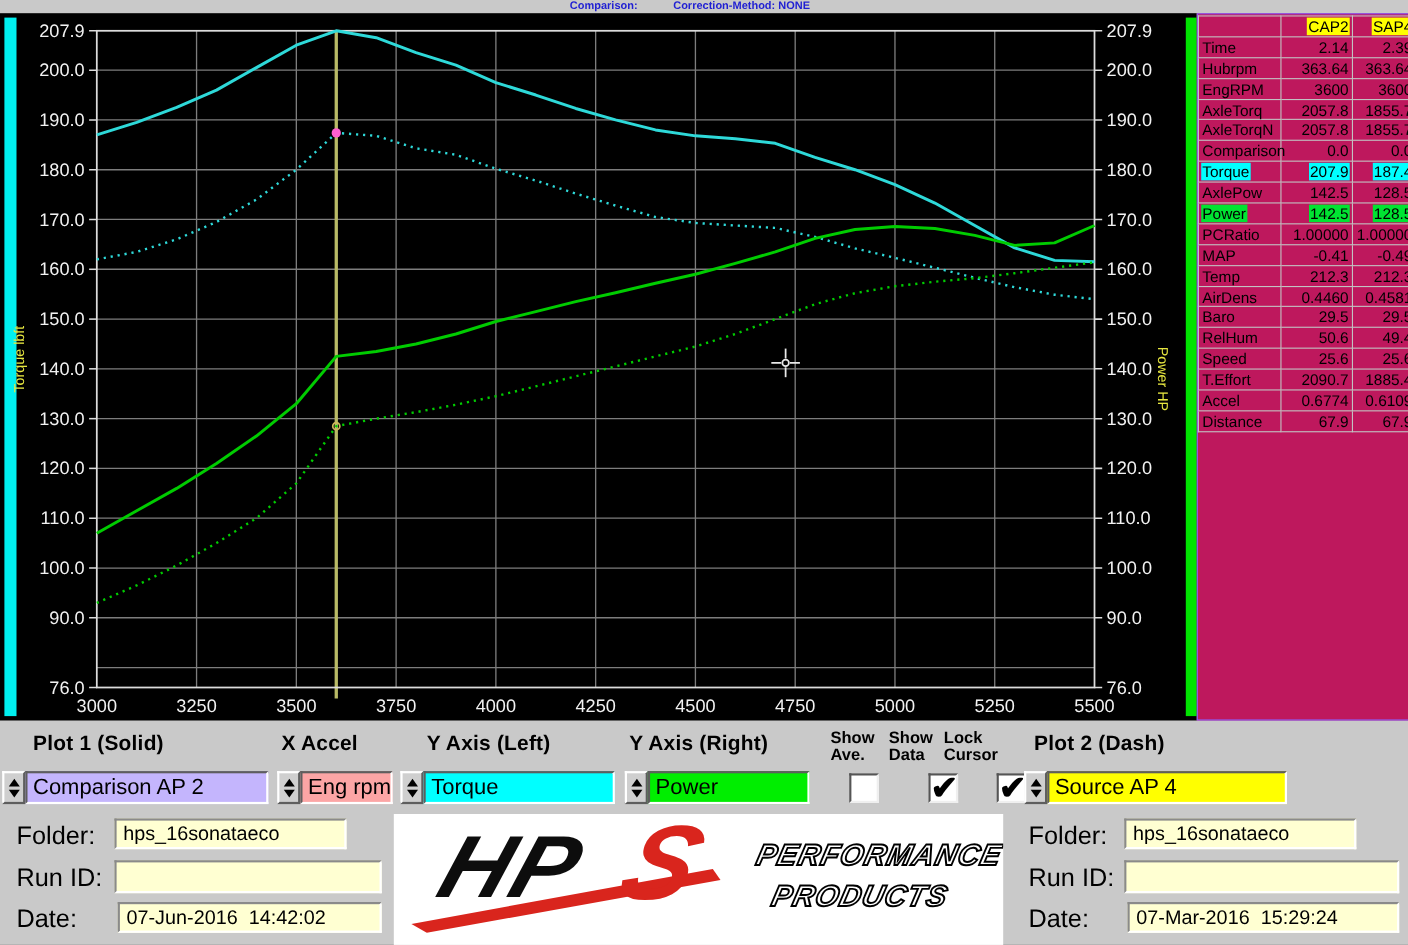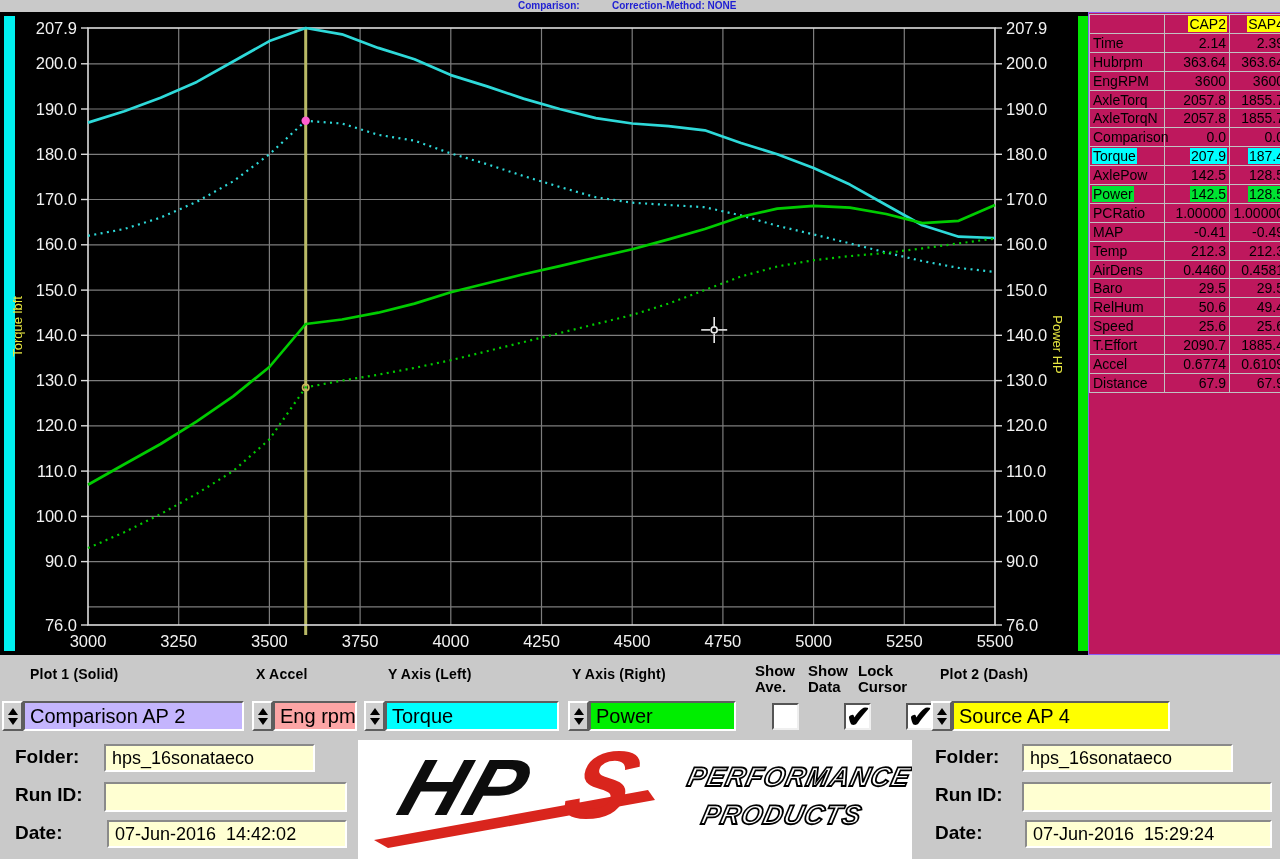--- a/index.html
+++ b/index.html
@@ -15,29 +15,29 @@
   svg text.axis-title{fill:#e6e640;font-family:"Liberation Sans",sans-serif;font-size:13px}
   
   #data-panel{position:absolute;left:1088px;top:12px;width:204px;height:643px;background:#be185d;border:1px solid #8b5cf6;box-sizing:border-box}
   #data-panel table{border-collapse:collapse;width:189px;table-layout:fixed;font-size:14px;margin:1px 0 0 0}
   #data-panel td{border:1px solid #c2c2c2;height:17.9px;padding:0 2px;white-space:nowrap;overflow:visible}
   #data-panel td.lbl{width:70px}
   #data-panel td.v1{width:60px;text-align:right}
   #data-panel td.v2{width:53px;text-align:right}
   #data-panel span.cell{padding:0 1px}
   
-  .ctl-label{position:absolute;font-weight:bold;font-size:14px;letter-spacing:0.2px;white-space:nowrap}
+  .ctl-label{position:absolute;font-weight:bold;font-size:19px;letter-spacing:0.2px;white-space:nowrap}
   .cb-label{position:absolute;font-weight:bold;font-size:15px;line-height:16px;white-space:pre;text-align:left}
   .spin{position:absolute;width:21px;height:30px;background:#cfcfcf;border:2px solid;border-color:#fff #5e5e5e #5e5e5e #fff;box-sizing:border-box;display:flex;flex-direction:column;align-items:center;justify-content:center;gap:3px}
   .tri-up{width:0;height:0;border-left:5px solid transparent;border-right:5px solid transparent;border-bottom:7px solid #000}
   .tri-down{width:0;height:0;border-left:5px solid transparent;border-right:5px solid transparent;border-top:7px solid #000}
   .field{position:absolute;height:30px;border:2px solid;border-color:#5e5e5e #fff #fff #5e5e5e;box-sizing:border-box;font-size:20px;line-height:26px;padding-left:5px;overflow:hidden;white-space:pre}
   .cb{position:absolute;width:27px;height:27px;background:#fff;border:2px solid;border-color:#555 #efefef #efefef #555;box-sizing:border-box;font-size:30px;line-height:23px;font-weight:bold;text-align:center}
   
-  .run-label{position:absolute;font-weight:bold;font-size:19px;white-space:nowrap}
+  .run-label{position:absolute;font-weight:normal;font-size:23px;white-space:nowrap}
   .tinput{position:absolute;background:#ffffd2;border:2px solid;border-color:#8a8a8a #fff #fff #8a8a8a;box-sizing:border-box;font-size:18px;line-height:24px;padding-left:6px;white-space:pre;overflow:hidden}
   
   #logo-panel{position:absolute;left:358px;top:740px;width:554px;height:119px;background:#fff;overflow:hidden}
   #logo-hp{position:absolute;left:30px;top:2px;font-size:80px;font-weight:bold;font-style:italic;transform:skewX(-18deg) scaleX(1.08);transform-origin:left bottom;color:#0d0d0d;letter-spacing:2px}
   #logo-s{position:absolute;left:192px;top:-10px;font-size:96px;font-weight:bold;font-style:italic;transform:skewX(-20deg);transform-origin:left bottom;letter-spacing:0}
   .tagline{position:absolute;font-weight:bold;font-style:italic;font-size:27px;letter-spacing:1px;color:#fff;-webkit-text-stroke:1.8px #000;transform:skewX(-13deg);white-space:nowrap}
   #tag1{left:330px;top:22px}
   #tag2{left:344px;top:60px}
 </style>
 </head>
@@ -319,21 +319,21 @@
 <div class="run-label" style="left:15px;top:784px">Run ID:</div>
 <div class="tinput" style="left:104px;top:782px;width:243px;height:30px"></div>
 <div class="run-label" style="left:15px;top:822px">Date:</div>
 <div class="tinput" style="left:107px;top:820px;width:240px;height:28px">07-Jun-2016  14:42:02</div>
 
 <div class="run-label" style="left:935px;top:746px">Folder:</div>
 <div class="tinput" style="left:1022px;top:744px;width:211px;height:28px">hps_16sonataeco</div>
 <div class="run-label" style="left:935px;top:784px">Run ID:</div>
 <div class="tinput" style="left:1022px;top:782px;width:250px;height:30px"></div>
 <div class="run-label" style="left:935px;top:822px">Date:</div>
-<div class="tinput" style="left:1025px;top:820px;width:247px;height:28px">07-Jun-2016  15:29:24</div>
+<div class="tinput" style="left:1025px;top:820px;width:247px;height:28px">07-Mar-2016  15:29:24</div>
 
 <div id="logo-panel">
   <svg width="554" height="119" style="position:absolute;left:0;top:0">
     <polygon id="swoosh" points="16,100 290,50 297,60 30,108" fill="#d9251d"></polygon>
   </svg>
   <div id="logo-hp">HP</div>
   <div id="logo-s" style="color: rgb(217, 37, 29);">S</div>
   <div class="tagline" id="tag1">PERFORMANCE</div>
   <div class="tagline" id="tag2">PRODUCTS</div>
 </div>

